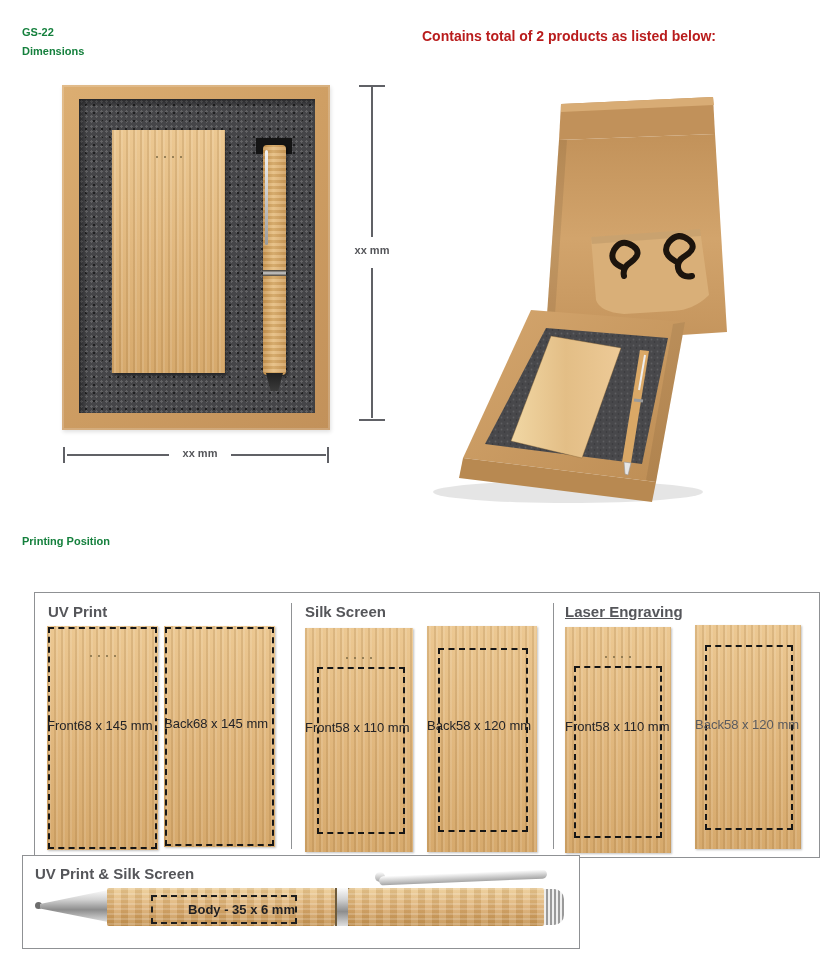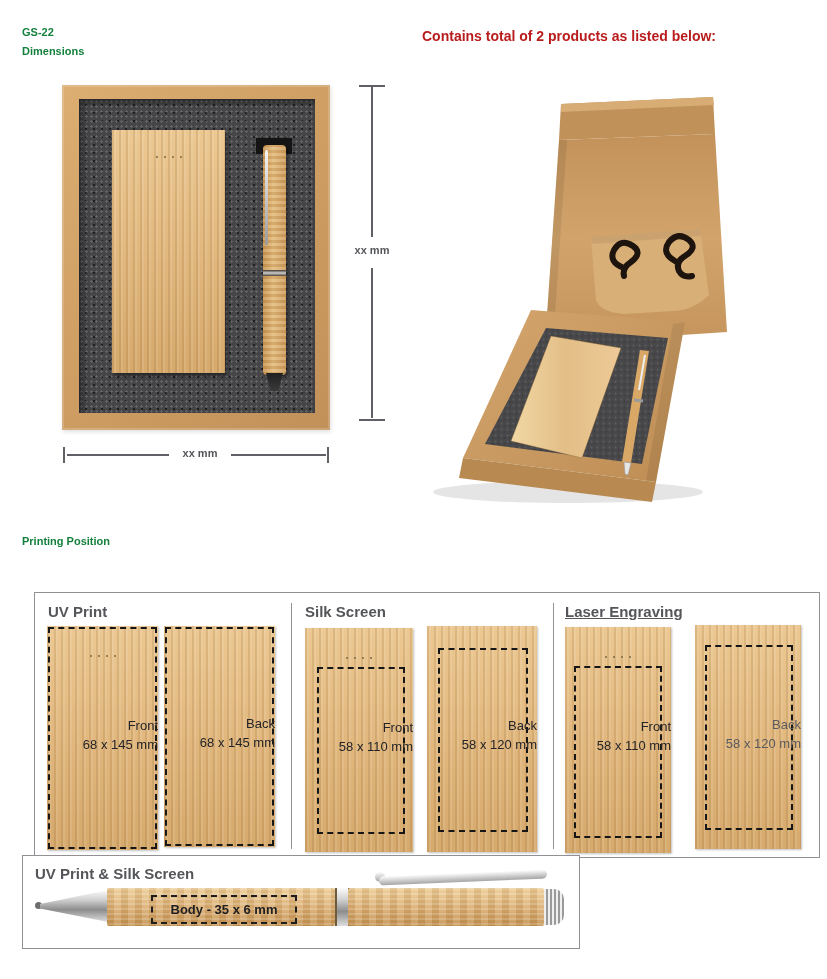--- a/index.html
+++ b/index.html
@@ -52,21 +52,21 @@
   .contains-head { font-weight:700; font-size:14px; color:#b91c1c; }
   .contains-row { font-size:14px; color:#55565a; line-height:17px; }
   .code-col { display:inline-block; width:113px; }
 
   
   .panelbox { border:1px solid #8f9194; background:#fff; }
   .divider { width:1px; background:#909295; }
   .sect-title { font-weight:700; font-size:15px; color:#55565a; }
   .pbpanel { position:absolute; box-shadow:1px 1px 2px rgba(0,0,0,0.25); }
   .dash { position:absolute; border:2px dashed #161616; }
-  .plabel { position:absolute; left:0; right:0; top:40%; display:flex; flex-direction:column; align-items:flex-end;
+  .plabel { position:absolute; left:0; right:0; top:40%; display:flex; flex-direction:row; align-items:flex-end;
             font-size:13px; line-height:19px; color:#232327; }
   .plabel.gray { color:#595a5e; }
   .pled { position:absolute; left:0; right:0; top:13%; }
 
   
   .penpart { position:absolute; }
   .pen-bamboo {
     background:
       repeating-linear-gradient(180deg, rgba(255,255,255,0.18) 0 2px, rgba(0,0,0,0) 2px 5px),
       repeating-linear-gradient(90deg, rgba(139,96,41,0.14) 0 7px, rgba(255,255,255,0.10) 7px 14px),
@@ -249,18 +249,18 @@
 
     <div class="penpart" style="left:12px; top:46px; width:7px; height:7px; border-radius:50%; background:#6d6d6d;"></div>
     <div class="penpart silver-v" style="left:17px; top:34px; width:68px; height:32px; clip-path:polygon(0 44%, 100% 0, 100% 100%, 0 58%);"></div>
     <div class="penpart pen-bamboo" style="left:84px; top:32px; width:228px; height:38px; border-radius:2px;"></div>
     <div class="penpart silver-v" style="left:312px; top:32px; width:11px; height:38px; border-left:2px solid #6e5b3b; border-right:2px solid #6e5b3b;"></div>
     <div class="penpart pen-bamboo" style="left:325px; top:32px; width:196px; height:38px; border-radius:2px;"></div>
     <div class="penpart" style="left:521px; top:33px; width:20px; height:36px; border-radius:0 10px 10px 0; background:repeating-linear-gradient(90deg,#efefef 0 2px,#9a9a9a 2px 4px);"></div>
     <div class="penpart" style="left:352px; top:16px; width:10px; height:10px; border-radius:50%; background:linear-gradient(180deg,#fdfdfd,#a5a5a5);"></div>
     <div class="penpart" style="left:356px; top:17px; width:168px; height:9px; border-radius:5px; background:linear-gradient(180deg,#fdfdfd,#a5a5a5); transform:rotate(-2.4deg);"></div>
 
-    <div class="pen-dashbox" style="left:128px; top:39px; width:142px; height:25px;">
+    <div class="pen-dashbox" style="left:128px; top:39px; width:142px; height:25px;justify-content:flex-end;">
       <span>Body - 35 x 6 mm</span>
     </div>
   </div>
 
 </div>
 
 </body></html>

